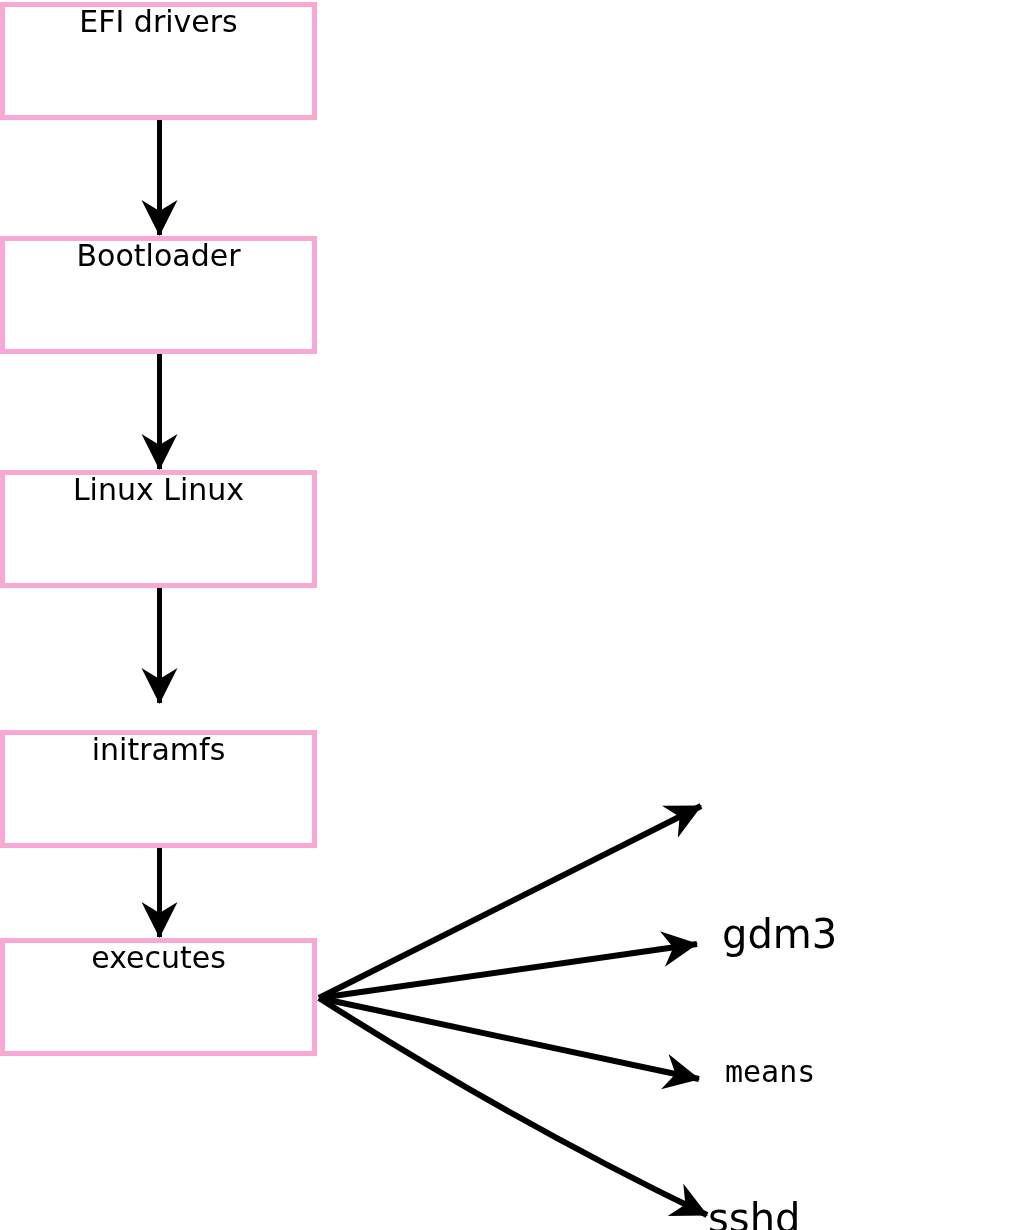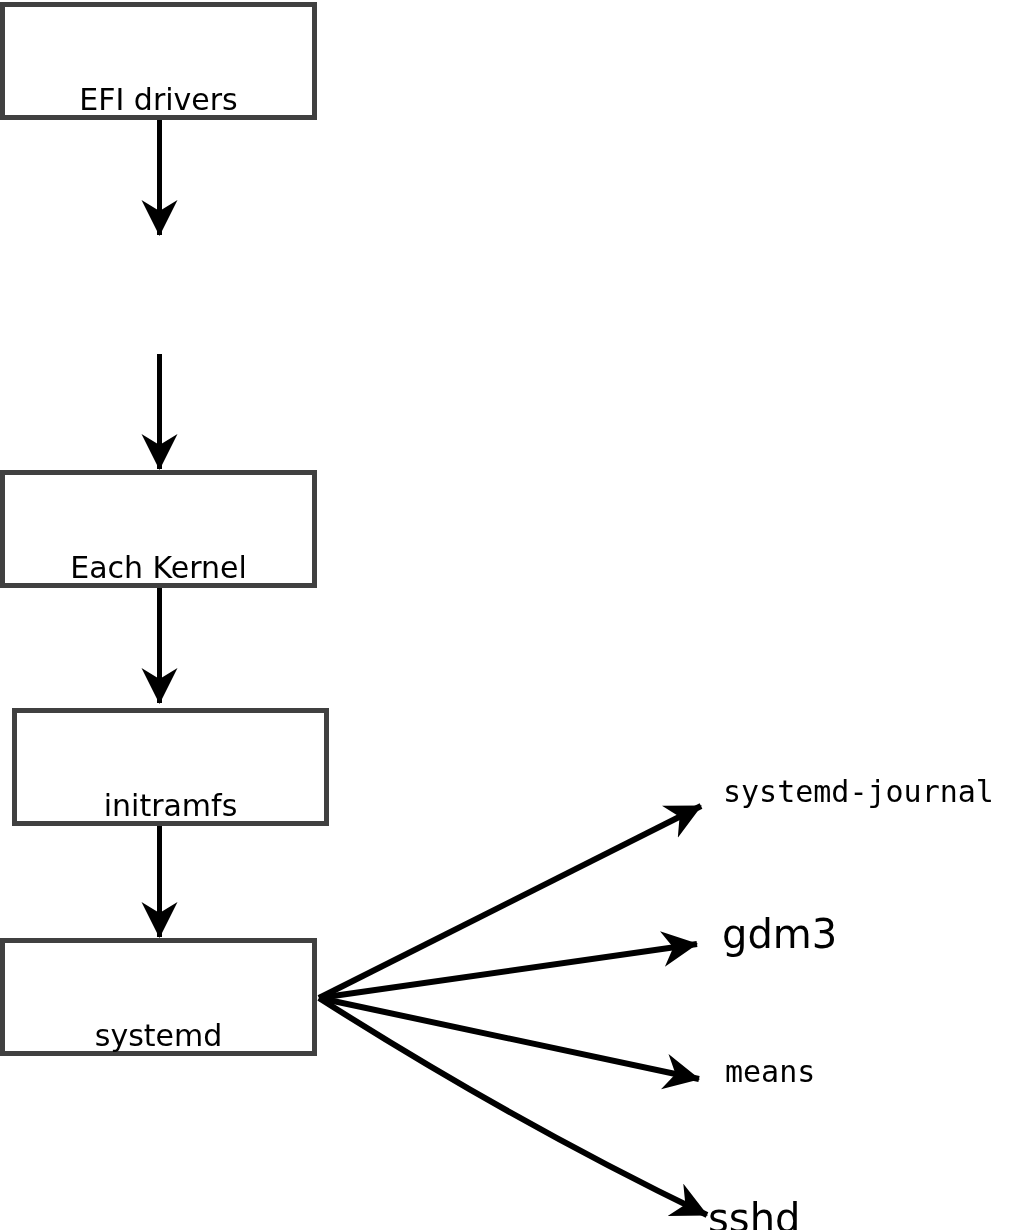--- a/index.html
+++ b/index.html
@@ -28,24 +28,24 @@
     fill: none;
   }
   .varrow { stroke-width: 5px; }
   .farrow { stroke-width: 6px; }
   .box {
     position: absolute;
     left: 0;
     width: 317px;
     height: 118px;
     box-sizing: border-box;
-    border: 5px solid #404040;
+    border: 5px solid #f9a8d4;
     background: #ffffff;
     display: flex;
-    align-items: flex-end;
+    align-items: flex-start;
     justify-content: center;
   }
   .box span {
     font-size: 30px;
     line-height: 1;
     white-space: nowrap;
   }
   .proc {
     position: absolute;
     line-height: 1;
@@ -87,29 +87,31 @@
 
     <line class="farrow" x1="319" y1="998" x2="701" y2="806" marker-end="url(#barb-head)"></line>
     <line class="farrow" x1="319" y1="998" x2="697" y2="944" marker-end="url(#barb-head)"></line>
     <line class="farrow" x1="319" y1="998" x2="699" y2="1079" marker-end="url(#barb-head)"></line>
     <path class="shaft farrow" d="M319,998 Q514,1122 707,1215" marker-end="url(#barb-head)"></path>
   </svg>
 
   <div class="box" style="top:2px;">
     <span>EFI drivers</span>
   </div>
+  <div class="box" style="top:236px;">
+    <span>Bootloader</span>
+  </div>
   <div class="box" style="top:470px;">
-    <span>Each Kernel</span>
+    <span>Linux Linux</span>
   </div>
-  <div class="box" style="top:708px;margin-left:12px;">
+  <div class="box" style="top:730px;">
     <span>initramfs</span>
   </div>
   <div class="box" style="top:938px;">
-    <span>systemd</span>
+    <span>executes</span>
   </div>
 
-  <div class="proc mono" style="left:723px; top:777px;">systemd-journal</div>
   <div class="proc sans" style="left:722px; top:914px;">gdm3</div>
   <div class="proc mono" style="left:725px; top:1057px;">means</div>
   <div class="proc sans" style="left:708px; top:1198px;">sshd</div>
 
 
 </div>
 
 </body></html>

